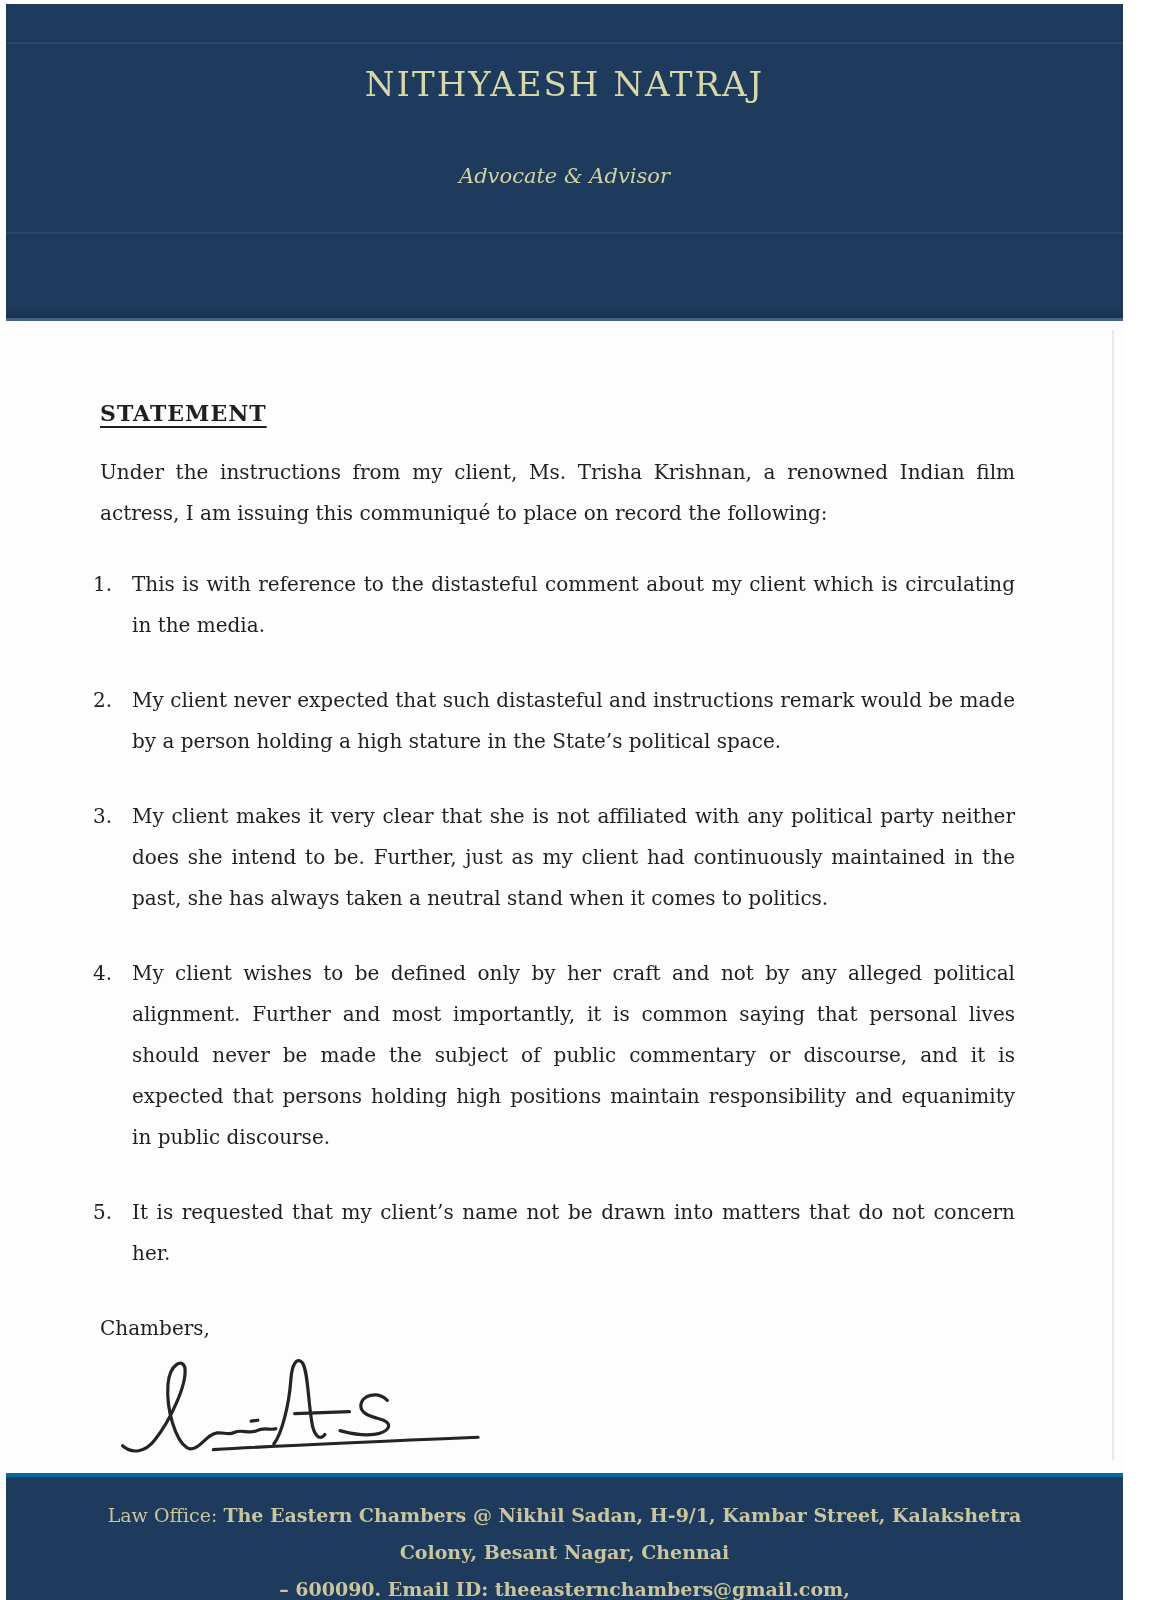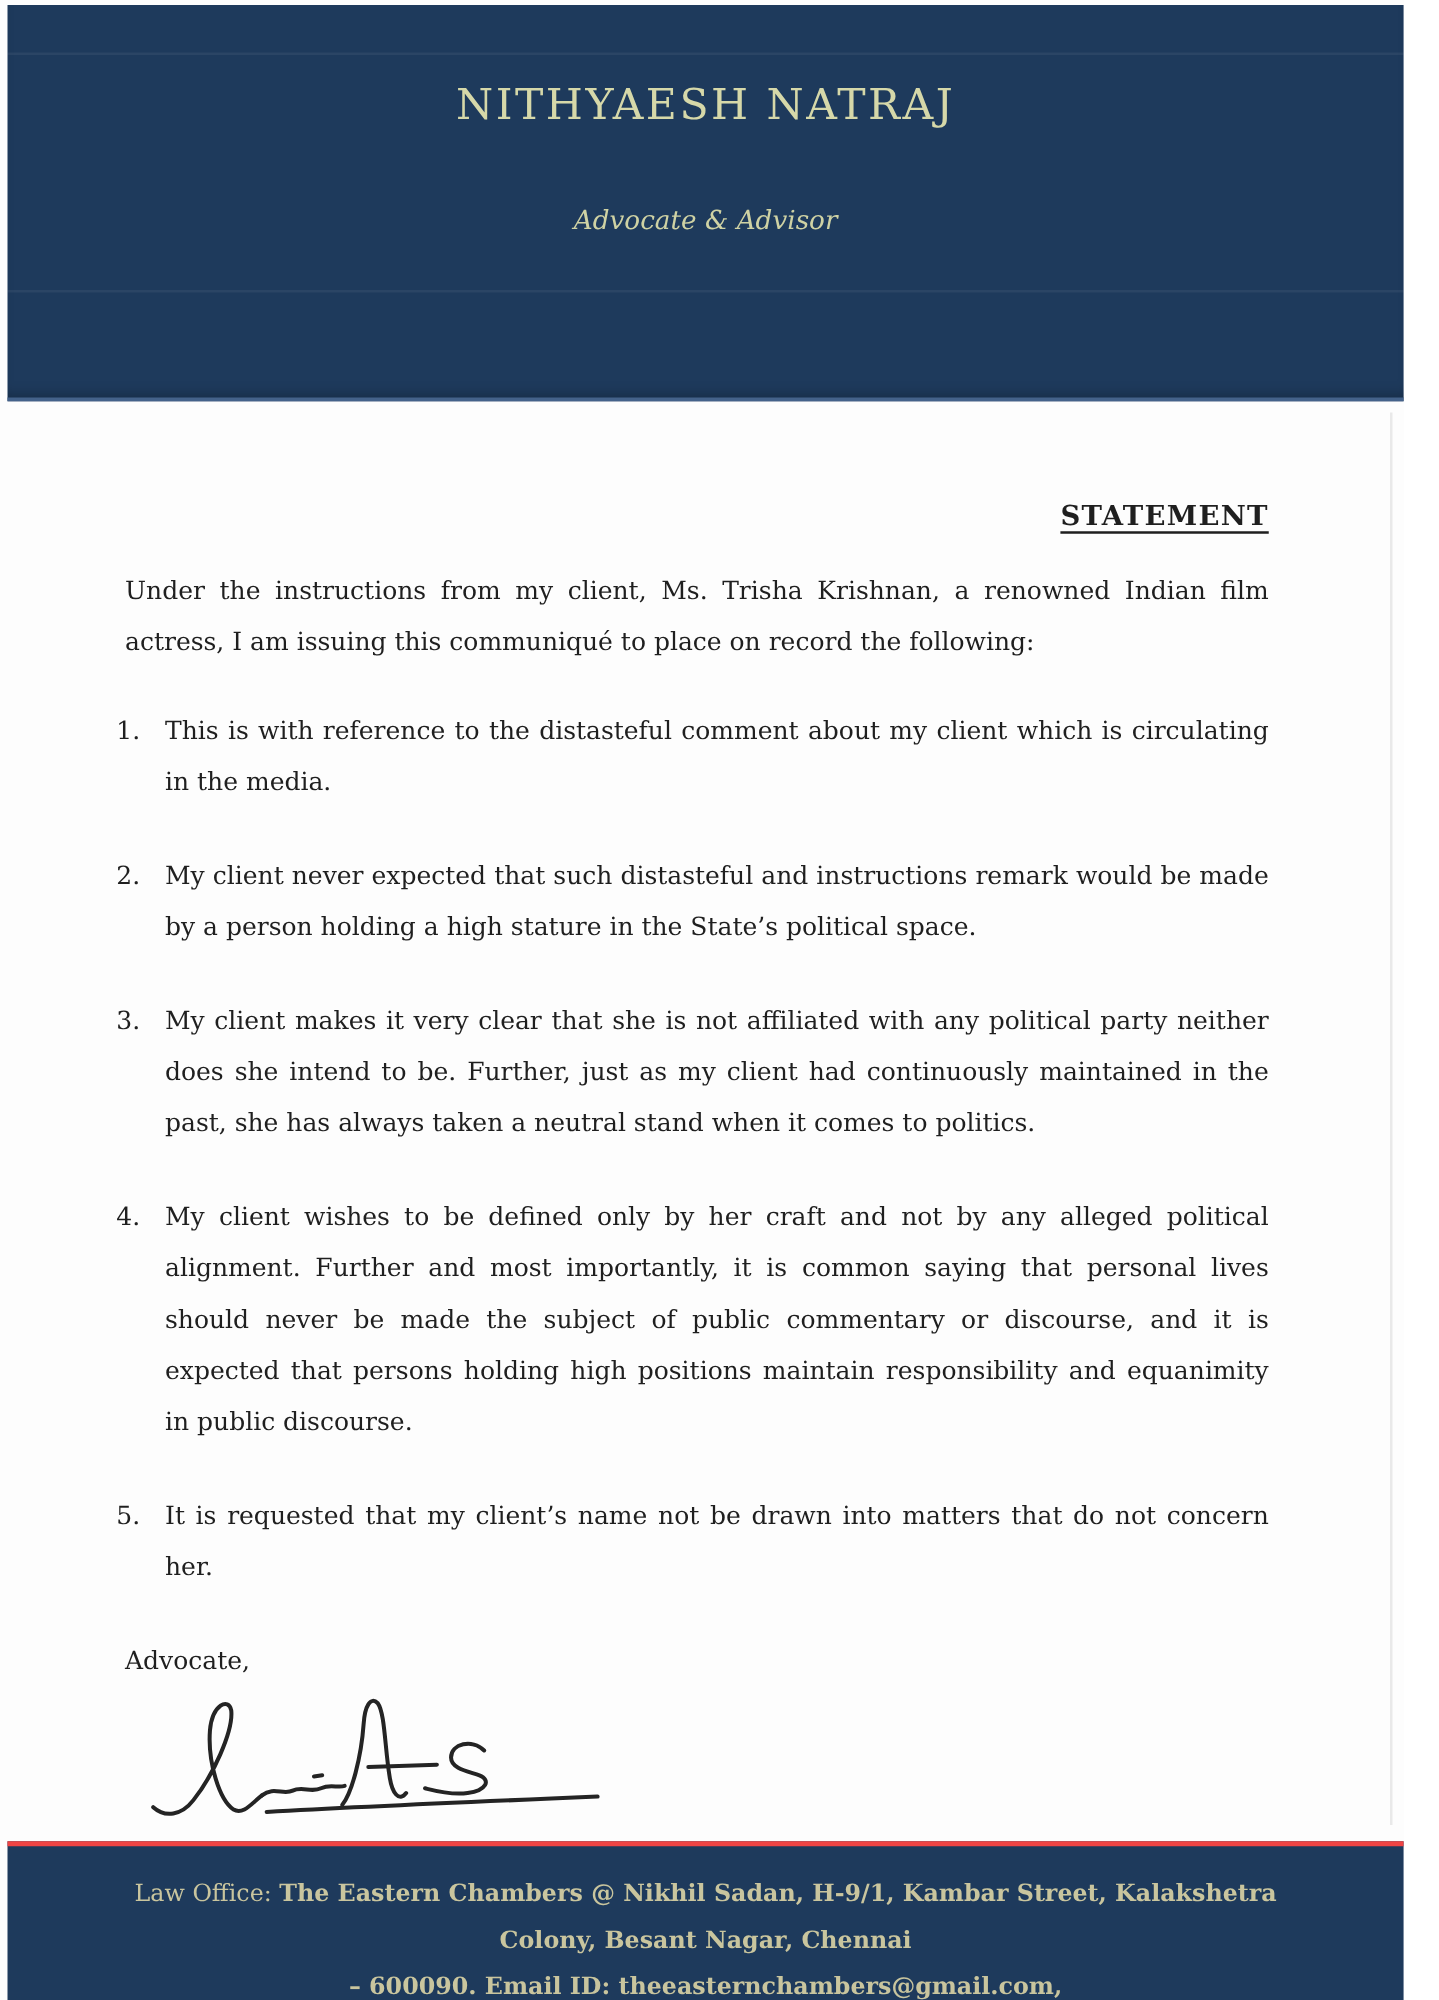--- a/index.html
+++ b/index.html
@@ -53,21 +53,21 @@
   
   .letter-body {
     position: absolute;
     top: 321px; left: 0; right: 0;
     padding: 70px 108px 0 100px;
     font-size: 20px;
     line-height: 2.05;
   }
   .statement-title {
     margin: 0 0 16px 0;
-    text-align: right;
+    text-align: left;
     font-size: 22px;
     font-weight: bold;
     letter-spacing: 1px;
     text-decoration: underline;
     text-underline-offset: 5px;
     text-decoration-thickness: 2px;
   }
   .intro {
     margin: 16px 0 0 0;
     text-align: justify;
@@ -102,21 +102,21 @@
     font-size: 22px;
     line-height: 1.35;
   }
 
   
   .footer-band {
     position: absolute;
     left: 6px; right: 0; bottom: 0;
     height: 127px;
     background: #1e3a5c;
-    border-top: 4px solid #ef4444;
+    border-top: 4px solid #0369a1;
     box-sizing: border-box;
     padding: 20px 70px 0 70px;
     text-align: center;
     color: #c9c59e;
     font-size: 19px;
     line-height: 1.95;
   }
   .footer-band .fl-bold { font-weight: bold; }
 </style>
 </head>
@@ -152,21 +152,21 @@
       <li class="item">
         <span class="num">4.</span>
         <span class="txt">My client wishes to be defined only by her craft and not by any alleged political alignment. Further and most importantly, it is common saying that personal lives should never be made the subject of public commentary or discourse, and it is expected that persons holding high positions maintain responsibility and equanimity in public discourse.</span>
       </li>
       <li class="item">
         <span class="num">5.</span>
         <span class="txt">It is requested that my client’s name not be drawn into matters that do not concern her.</span>
       </li>
     </ol>
 
-    <p class="closing">Advocate,</p>
+    <p class="closing">Chambers,</p>
 
     <div class="signature-wrap">
       <svg width="400" height="104" viewBox="0 0 420 110" fill="none" xmlns="http://www.w3.org/2000/svg">
         <g stroke="#242424" stroke-width="3.4" stroke-linecap="round" fill="none">
           <path d="M16 96 C26 105 40 103 50 90 C66 70 84 32 82 14 C80 3 66 9 64 31 C62 58 72 90 84 98 C92 103 100 92 108 86"></path>
           <path d="M108 86 C118 78 126 86 134 82 C142 78 150 84 158 80 C166 76 172 80 178 78"></path>
           <path d="M152 70 L159 69"></path>
           <path d="M176 94 C184 84 192 54 194 26 C195 10 200 2 206 8 C212 16 212 46 216 70 C218 84 224 92 230 84"></path>
           <path d="M198 62 L256 60"></path>
           <path d="M296 48 C286 38 268 42 268 54 C268 64 284 66 292 69 C302 73 298 82 282 84 C268 86 254 82 246 80"></path>

